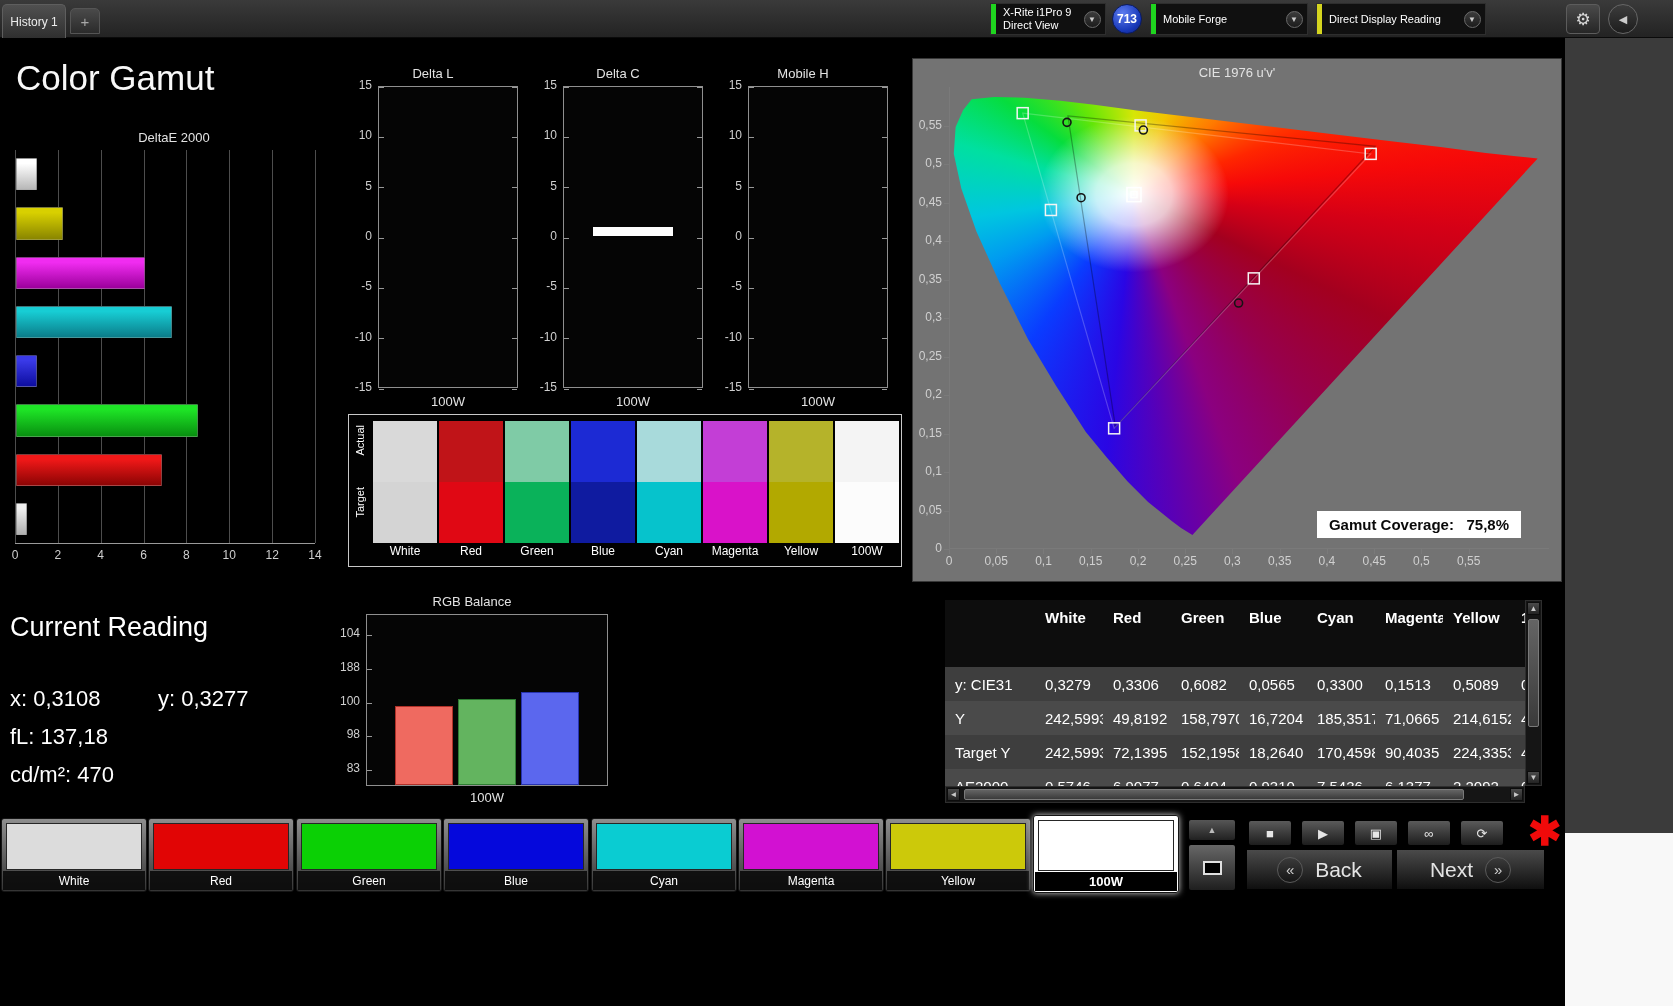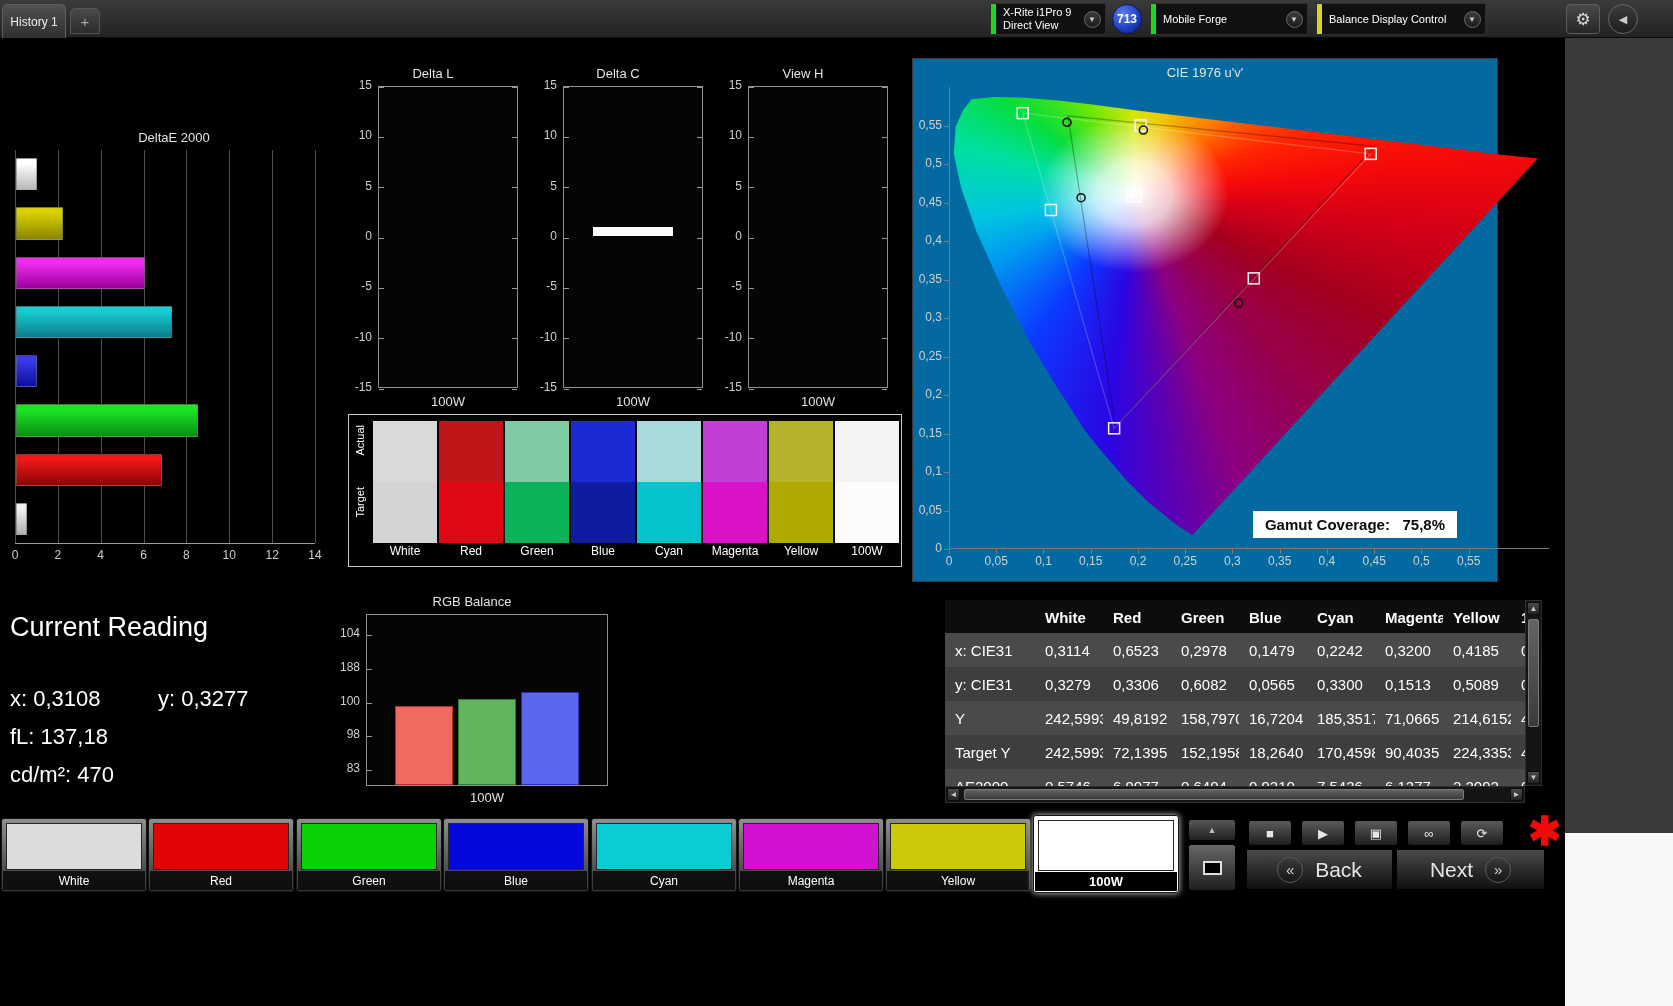--- a/index.html
+++ b/index.html
@@ -58,21 +58,21 @@
 .dc-xlab{position:absolute;left:34px;width:140px;text-align:center;top:328px;font-size:13px;color:#e2e2e2}
 
 
 #swatch-strip{position:absolute;left:348px;top:414px;width:554px;height:153px;background:#010101;border:1px solid #c8c8c8}
 .sw-rot{position:absolute;left:5px;writing-mode:vertical-rl;transform:rotate(180deg);font-size:11px;color:#fff}
 .sw-col{position:absolute;top:0;width:64px;height:100%}
 .sw-patch{position:absolute;left:0;width:64px}
 .sw-label{position:absolute;left:-5px;right:-5px;top:129px;text-align:center;font-size:12px;color:#fff;white-space:nowrap}
 
 
-#cie-panel{position:absolute;left:912px;top:58px;width:586px;height:524px;background:#0369a1;border:1px solid #383838}
+#cie-panel{position:absolute;left:912px;top:58px;width:650px;height:524px;background:#737373;border:1px solid #383838}
 #cie-plot{position:absolute;left:36px;top:28px;width:600px;height:462px;border-left:1px solid #7a7a7a;border-bottom:1px solid #7a7a7a}
 #cie-grad{position:absolute;inset:0;
   background:
    radial-gradient(95px 78px at 30.7% 23.3%, rgba(255,255,255,1) 0%, rgba(255,255,255,.78) 40%, rgba(255,255,255,0) 100%),
    conic-gradient(from 0deg at 30.7% 23.3%,
     #d6e607 0deg,#f2c400 22deg,#ff7a00 48deg,#ff2600 70deg,#f60909 84deg,#d50016 96deg,
     #a3001f 116deg,#97004d 140deg,#8b0080 160deg,#5a00b5 173deg,#2a06e4 186deg,#0a3cff 215deg,
     #009cf0 245deg,#00c6e0 262deg,#00e0a0 286deg,#06dd3d 306deg,#64e607 330deg,#d6e607 360deg)}
 #cie-svg{position:absolute;inset:0}
 .cie-ylab{position:absolute;left:1px;width:28px;text-align:right;font-size:12px;color:#d0d0d0}
@@ -165,37 +165,38 @@
       <div class="meter-text">
         <span>Mobile Forge</span>
       </div>
       <div class="meter-dd">
         <span class="dd-circle">▼</span>
       </div>
     </div>
     <div class="meter" style="left:1316px;width:170px">
       <div class="meter-ind" style="background: rgb(213, 213, 31);"></div>
       <div class="meter-text">
-        <span>Balance Display Control</span>
+        <span>Direct Display Reading</span>
       </div>
       <div class="meter-dd">
         <span class="dd-circle">▼</span>
       </div>
     </div>
     <div id="btn-gear">
       <span>⚙</span>
     </div>
     <div id="btn-collapse">
       <span>◀</span>
     </div>
   </div>
 
   <div id="side-strip"></div>
   <div id="corner-white"></div>
 
+  <div id="page-title">Color Gamut</div>
 
   <div id="de-chart">
     <div class="chart-title">DeltaE 2000</div>
     <div id="de-plot">
         <div class="vgrid" style="left: 0px;"></div>
         <div class="vgrid" style="left: 42.8571px;"></div>
         <div class="vgrid" style="left: 85.7143px;"></div>
         <div class="vgrid" style="left: 128.571px;"></div>
         <div class="vgrid" style="left: 171.429px;"></div>
         <div class="vgrid" style="left: 214.286px;"></div>
@@ -271,21 +272,21 @@
     <div class="dc-xlab">100W</div>
   <span class="dc-ylab" style="top: 12px;">15</span>
       <span class="dc-ylab" style="top: 62.3333px;">10</span>
       <span class="dc-ylab" style="top: 112.667px;">5</span>
       <span class="dc-ylab" style="top: 163px;">0</span>
       <span class="dc-ylab" style="top: 213.333px;">-5</span>
       <span class="dc-ylab" style="top: 263.667px;">-10</span>
       <span class="dc-ylab" style="top: 314px;">-15</span>
     </div>
   <div class="delta-chart" id="delta-2">
-    <div class="chart-title">View H</div>
+    <div class="chart-title">Mobile H</div>
     <div class="dc-plot">
         <div class="dc-tick" style="left: 0px; top: -0.5px;"></div>
         <div class="dc-tick" style="right: 0px; top: -0.5px;"></div>
         <div class="dc-tick" style="left: 0px; top: 49.8333px;"></div>
         <div class="dc-tick" style="right: 0px; top: 49.8333px;"></div>
         <div class="dc-tick" style="left: 0px; top: 100.167px;"></div>
         <div class="dc-tick" style="right: 0px; top: 100.167px;"></div>
         <div class="dc-tick" style="left: 0px; top: 150.5px;"></div>
         <div class="dc-tick" style="right: 0px; top: 150.5px;"></div>
         <div class="dc-tick" style="left: 0px; top: 200.833px;"></div>
@@ -458,31 +459,20 @@
         <div class="t-cell" style="width: 90px;"></div>
         <div class="t-cell" style="width: 68px;">White</div>
         <div class="t-cell" style="width: 68px;">Red</div>
         <div class="t-cell" style="width: 68px;">Green</div>
         <div class="t-cell" style="width: 68px;">Blue</div>
         <div class="t-cell" style="width: 68px;">Cyan</div>
         <div class="t-cell" style="width: 68px;">Magenta</div>
         <div class="t-cell" style="width: 68px;">Yellow</div>
         <div class="t-cell" style="width: 68px;">100W</div>
       </div>
-      <div class="t-row" style="top: 33px; background: rgb(74, 74, 74);">
-        <div class="t-cell" style="width: 90px;">x: CIE31</div>
-        <div class="t-cell" style="width: 68px;">0,3114</div>
-        <div class="t-cell" style="width: 68px;">0,6523</div>
-        <div class="t-cell" style="width: 68px;">0,2978</div>
-        <div class="t-cell" style="width: 68px;">0,1479</div>
-        <div class="t-cell" style="width: 68px;">0,2242</div>
-        <div class="t-cell" style="width: 68px;">0,3200</div>
-        <div class="t-cell" style="width: 68px;">0,4185</div>
-        <div class="t-cell" style="width: 68px;">0,3108</div>
-      </div>
       <div class="t-row" style="top: 67px; background: rgb(62, 62, 62);">
         <div class="t-cell" style="width: 90px;">y: CIE31</div>
         <div class="t-cell" style="width: 68px;">0,3279</div>
         <div class="t-cell" style="width: 68px;">0,3306</div>
         <div class="t-cell" style="width: 68px;">0,6082</div>
         <div class="t-cell" style="width: 68px;">0,0565</div>
         <div class="t-cell" style="width: 68px;">0,3300</div>
         <div class="t-cell" style="width: 68px;">0,1513</div>
         <div class="t-cell" style="width: 68px;">0,5089</div>
         <div class="t-cell" style="width: 68px;">0,3279</div>

